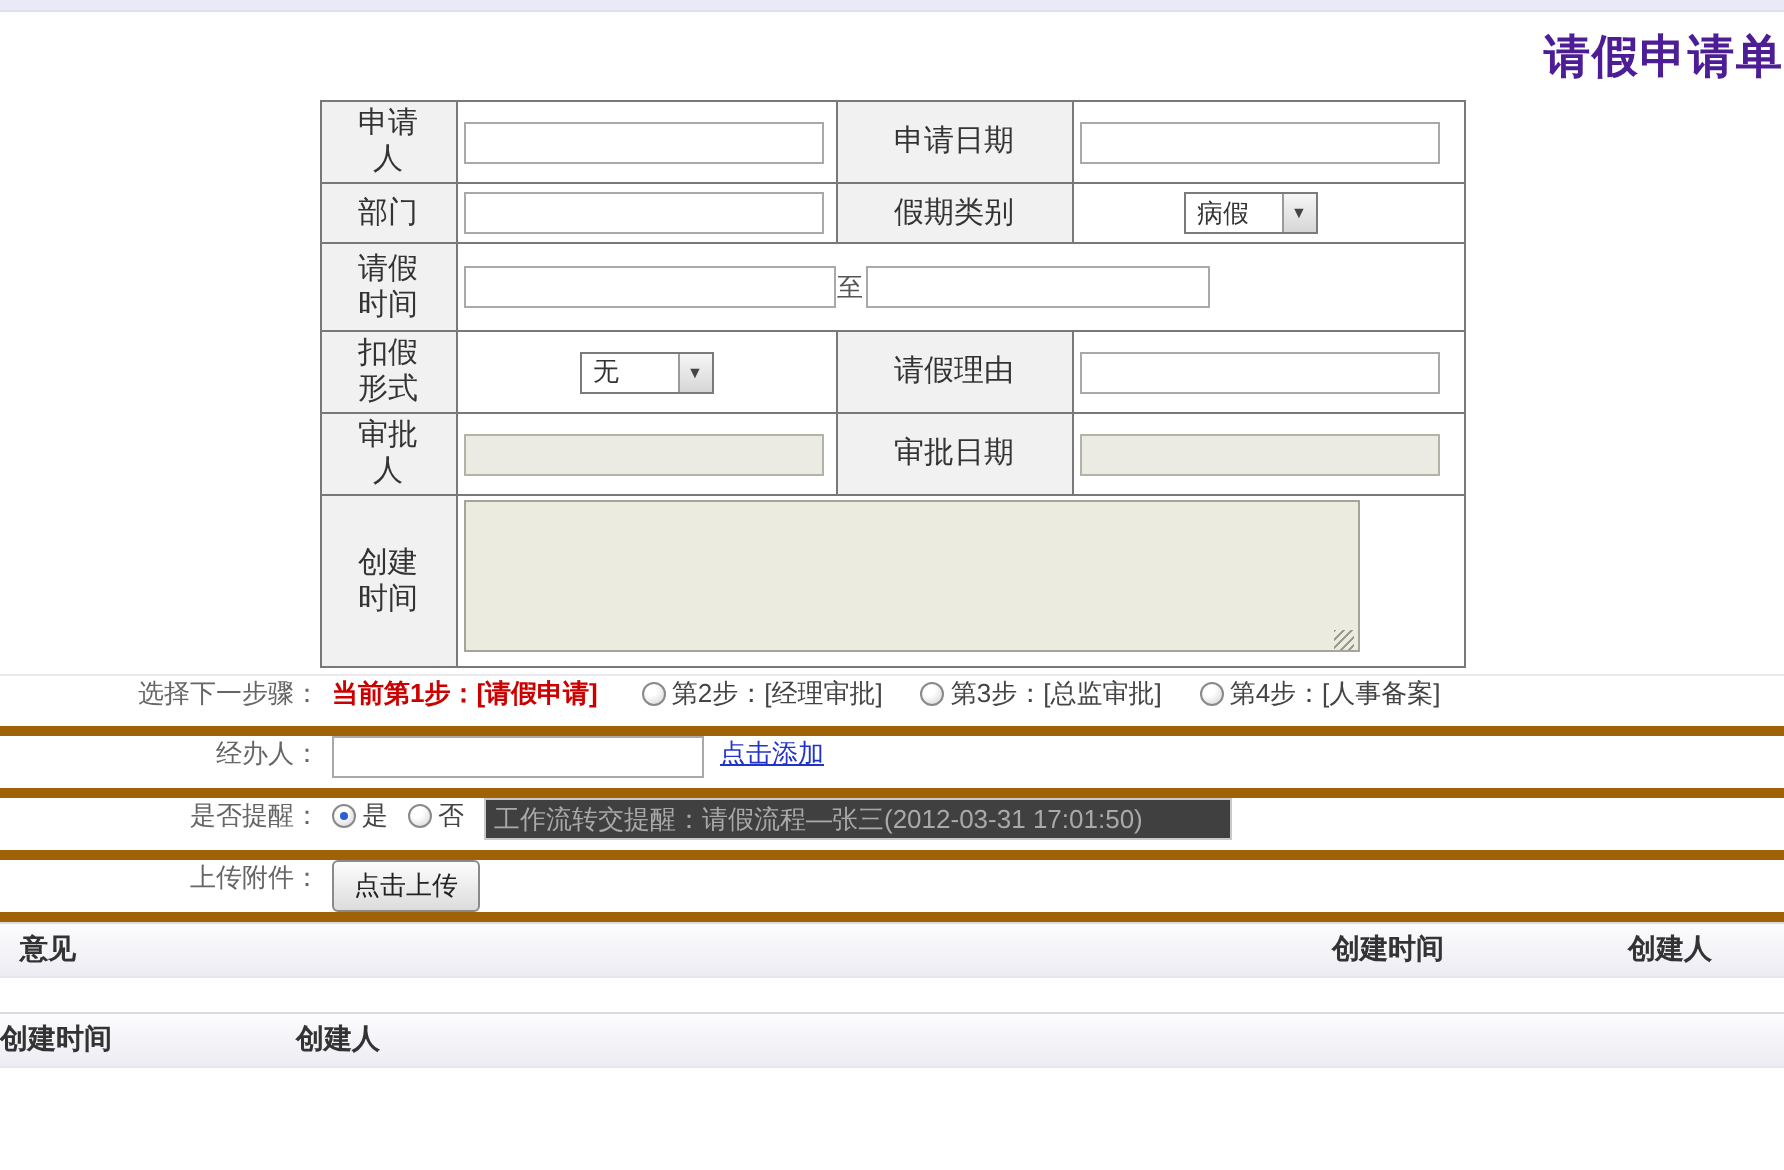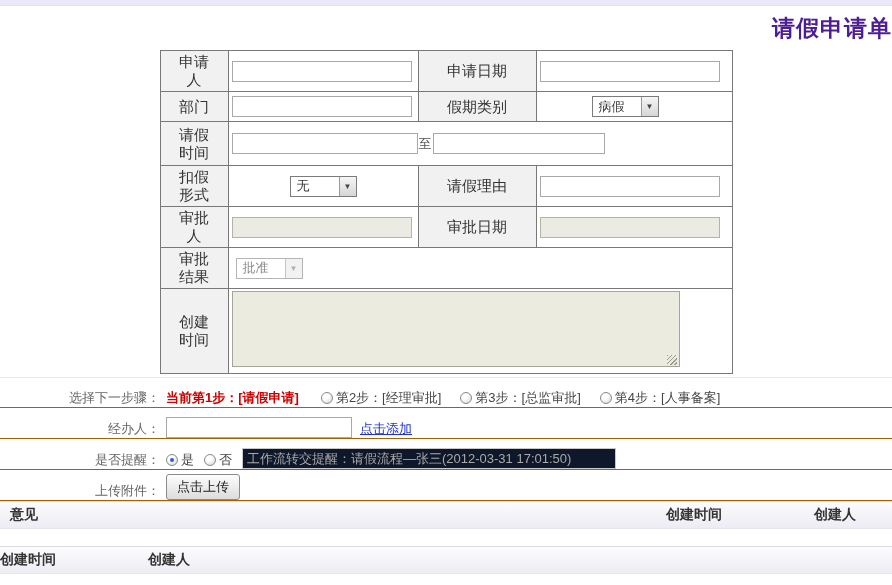--- a/index.html
+++ b/index.html
@@ -33,31 +33,31 @@
   .sel.disabled .sel-arrow { background:#f2f2f2; color:#b0b0b0; border-left-color:#c5c5c5; }
   .ml60 { margin-left:58px; } .ml4 { margin-left:4px; } .mlc { margin-left:52px; }
 
   .tawrap { position:relative; display:inline-block; }
   textarea.opinion { width:448px; height:76px; background:#ebebe0; border:1px solid #a5a59a; resize:none;
     font-family:"Liberation Sans","DejaVu Sans",sans-serif; }
   .grip { position:absolute; right:3px; bottom:6px; width:10px; height:10px;
     background:repeating-linear-gradient(135deg,#9b9b90 0 1px,transparent 1px 3px); }
 
   .wrows { margin-top:3px; }
-  .wrow { display:flex; align-items:flex-end; min-height:31px; border-bottom:1px solid #a16207; font-size:13px; color:#555; }
+  .wrow { display:flex; align-items:flex-start; min-height:31px; border-bottom:5px solid #a16207; font-size:13px; color:#555; }
   .wrow.first { border-top:1px solid #e9e9ee; }
   .wlabel { width:166px; text-align:right; padding-right:6px; color:#666; }
   .current-step { color:#cc0000; font-weight:bold; margin-right:22px; }
   .step { display:inline-flex; align-items:center; margin-right:19px; color:#444; }
   .radio { width:12px; height:12px; border:1px solid #898989; border-radius:50%;
     background:radial-gradient(circle at 35% 30%, #ffffff 30%, #d2d2d2); display:inline-block; position:relative; margin-right:3px; flex:0 0 auto; }
   .radio.on::after { content:""; position:absolute; left:3px; top:3px; right:3px; bottom:3px; border-radius:50%; background:#2f5bd7; }
   .yn { margin-right:10px; display:inline-flex; align-items:center; color:#444; }
   a.add { color:#2233cc; text-decoration:underline; margin-left:8px; font-size:13px; cursor:pointer; }
-  input.remind { width:374px; height:21px; border:1px solid #c9c9c9; color:#a9a9a9; font-size:13px; padding:0 4px; background:#0f172a; }
+  input.remind { width:374px; height:21px; border:1px solid #c9c9c9; color:#a9a9a9; font-size:13px; padding:0 4px; background:#404040; }
   button.upload { font-size:13px; padding:3px 10px; border:1px solid #8a8a8a; border-radius:3px;
     background:linear-gradient(#fdfdfd,#dcdcdc); color:#222; cursor:pointer;
     font-family:"Liberation Sans","DejaVu Sans",sans-serif; }
 
   .band { display:flex; align-items:center; height:28px; background:linear-gradient(#fcfcfe,#ececf3);
     border-top:1px solid #d9d9e2; border-bottom:1px solid #e6e6ee; font-weight:bold; color:#333; font-size:14px; }
   .band.opinion { }
   .band.attachment { margin-top:17px; }
   .band-title { flex:1; padding-left:10px; }
   .band-time { width:148px; }
@@ -110,29 +110,20 @@
       </span>
     </td>
     <td class="lbl"><span class="lt" style="max-width:70px">请假理由</span></td>
     <td><input class="txt w180" style=""></td>
   </tr>
   <tr class="r5">
     <td class="lbl"><span class="lt">审批人</span></td>
     <td><input class="txt dis w180" disabled="" style=""></td>
     <td class="lbl"><span class="lt" style="max-width:70px">审批日期</span></td>
     <td><input class="txt dis w180" disabled="" style=""></td>
-  </tr>
-  <tr class="r6">
-    <td class="lbl"><span class="lt">审批结果</span></td>
-    <td colspan="3">
-      <span class="sel disabled ml4">
-        <span class="sel-txt">批准</span>
-        <span class="sel-arrow">▼</span>
-      </span>
-    </td>
   </tr>
   <tr class="r7">
     <td class="lbl"><span class="lt">创建时间</span></td>
     <td colspan="3">
       <span class="tawrap">
         <textarea class="opinion" disabled="" style=""></textarea>
         <span class="grip"></span>
       </span>
     </td>
   </tr>

